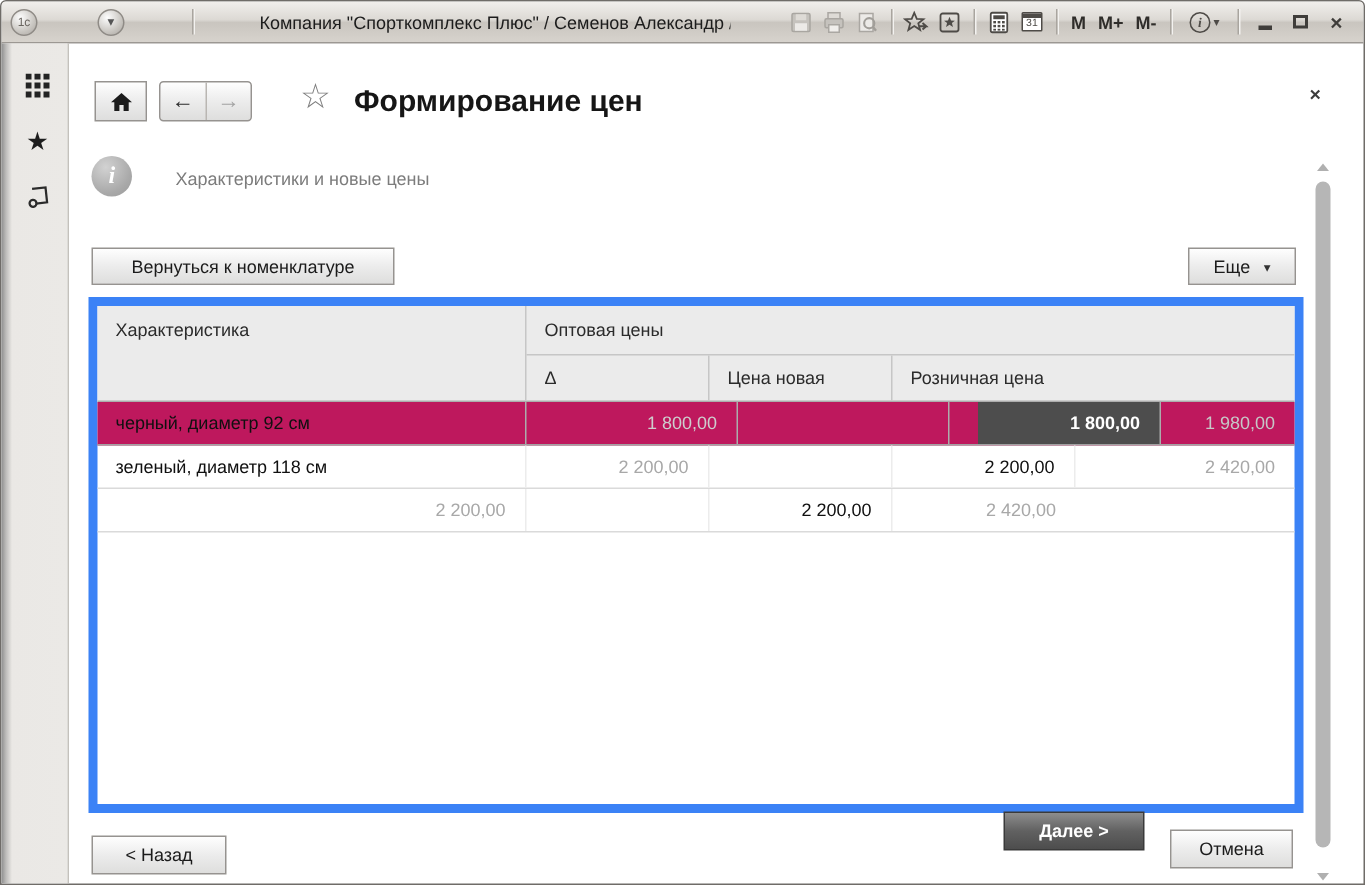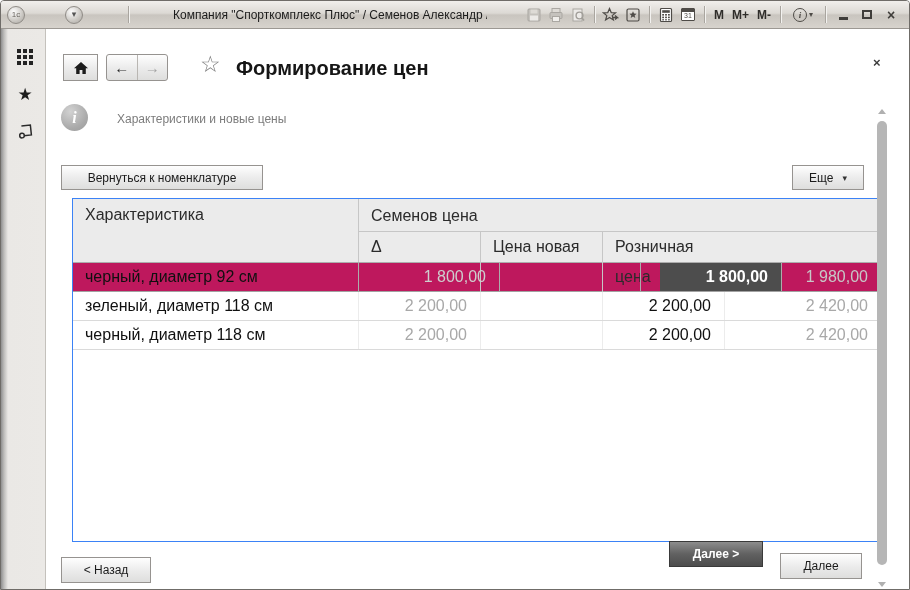--- a/index.html
+++ b/index.html
@@ -65,22 +65,22 @@
                background:radial-gradient(circle at 35% 28%, #d2d2d2, #a9a9a9 65%, #9a9a9a);
                display:flex; align-items:center; justify-content:center;
                font-family:"Liberation Serif", serif; font-style:italic; font-weight:bold; font-size:16px; color:#fff; }
   .step-caption { position:absolute; left:116px; top:111px; font-size:12px; color:#7c7c7c; }
 
   .btn-return { left:60px; top:164px; width:202px; height:25px; }
   .btn-more { left:791px; top:164px; width:72px; height:25px; gap:9px; }
   .more-chev { font-size:9px; color:#333; }
 
   
-  .table { position:absolute; left:71px; top:197px; width:810px; height:344px;
-           border:1px solid #3b82f6; background:#fff; font-size:16px; }
+  .table { position:absolute; left:58px; top:197px; width:810px; height:344px;
+           border:6px solid #3b82f6; background:#fff; font-size:12px; }
   .thead { display:grid; grid-template-columns:286px 1fr; height:64px; background:#ebebeb; border-bottom:1px solid #adadad; }
   .th-char { border-right:1px solid #c6c6c6; padding-left:12px; line-height:32px; color:#2b2b2b; }
   .th-group { height:33px; line-height:33px; padding-left:12px; border-bottom:1px solid #c6c6c6; color:#2b2b2b; }
   .th-cols { display:grid; grid-template-columns:122px 122px 122px 1fr; height:30px; }
   .th-cols > div { line-height:30px; padding-left:12px; border-right:1px solid #c6c6c6; color:#2b2b2b; }
   .th-cols > div:last-child { border-right:none; }
   .th-retail { color:#9c9c9c; }
 
   .trow { display:grid; grid-template-columns:286px 122px 122px 122px 1fr; height:29px; border-bottom:1px solid #dadada; }
   .trow > div { border-right:1px solid #ececec; line-height:28px; white-space:nowrap; overflow:hidden; }
@@ -257,21 +257,21 @@
   <div class="btn btn-return">Вернуться к номенклатуре</div>
   <div class="btn btn-more">
     <span>Еще</span>
     <span class="more-chev">▾</span>
   </div>
 
   <div class="table">
     <div class="thead">
       <div class="th-char">Характеристика</div>
       <div>
-        <div class="th-group">Семенов цена</div>
+        <div class="th-group">Оптовая цены</div>
         <div class="th-cols">
           <div>Δ</div>
           <div>Цена новая</div>
           <div class="th-retail">Розничная цена</div>
         </div>
       </div>
     </div>
     <div class="tbody">
       <div class="trow selected">
         <div class="cell-char">черный, диаметр 92 см</div>
@@ -281,32 +281,31 @@
         <div class="cell-num col-retail">1 980,00</div>
       </div>
       <div class="trow">
         <div class="cell-char">зеленый, диаметр 118 см</div>
         <div class="cell-num col-before">2 200,00</div>
         <div class="cell-num"></div>
         <div class="cell-num col-new">2 200,00</div>
         <div class="cell-num col-retail">2 420,00</div>
       </div>
       <div class="trow">
-        <div class="cell-char">черный, диаметр 118 см</div>
         <div class="cell-num col-before">2 200,00</div>
         <div class="cell-num"></div>
         <div class="cell-num col-new">2 200,00</div>
         <div class="cell-num col-retail">2 420,00</div>
       </div>
     </div>
   </div>
 
   <div class="scrollbar">
     <div class="sb-arrow-up"></div>
     <div class="sb-thumb"></div>
     <div class="sb-arrow-down"></div>
   </div>
 
   <div class="btn btn-back">&lt; Назад</div>
   <div class="btn btn-next">Далее &gt;</div>
-  <div class="btn btn-cancel">Далее</div>
+  <div class="btn btn-cancel">Отмена</div>
 
 </div>
 
 </body></html>

